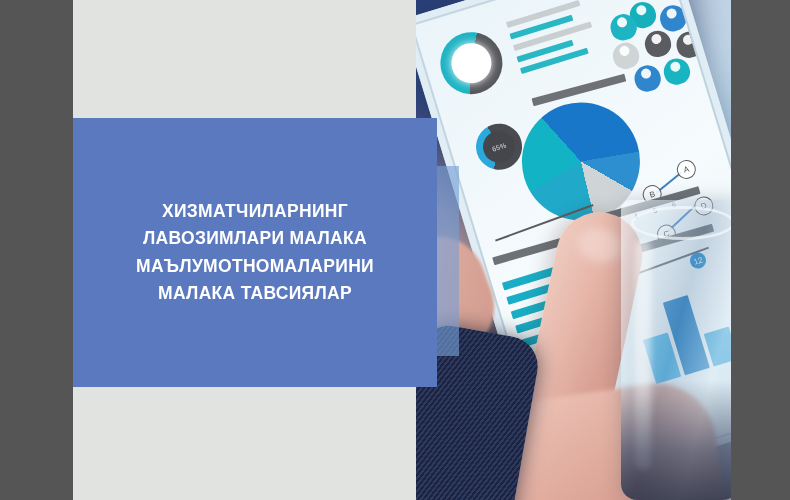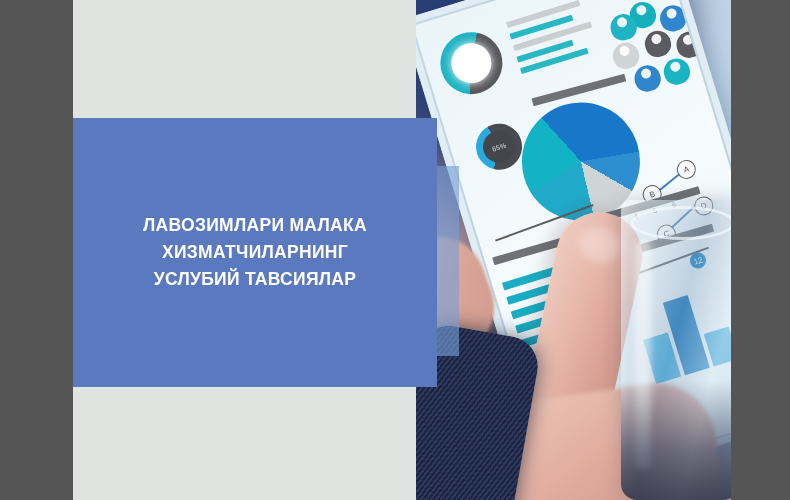--- a/index.html
+++ b/index.html
@@ -245,21 +245,22 @@
     <div class="hand-low"></div>
     <div class="sleeve"></div>
     <div class="glass"></div>
     <div class="glass-dark"></div>
   </div>
 
   <div class="accent-strip"></div>
 
   <div class="title-box">
     <div class="title-text">
+      <div>ХИЗМАТЧИЛАРНИНГ</div>
       <div>ЛАВОЗИМЛАРИ МАЛАКА</div>
-      <div>ХИЗМАТЧИЛАРНИНГ</div>
-      <div>УСЛУБИЙ ТАВСИЯЛАР</div>
+      <div>МАЪЛУМОТНОМАЛАРИНИ</div>
+      <div>МАЛАКА ТАВСИЯЛАР</div>
     </div>
   </div>
 
   <div class="band-left"></div>
   <div class="band-right"></div>
 </div>
 
 </body></html>

